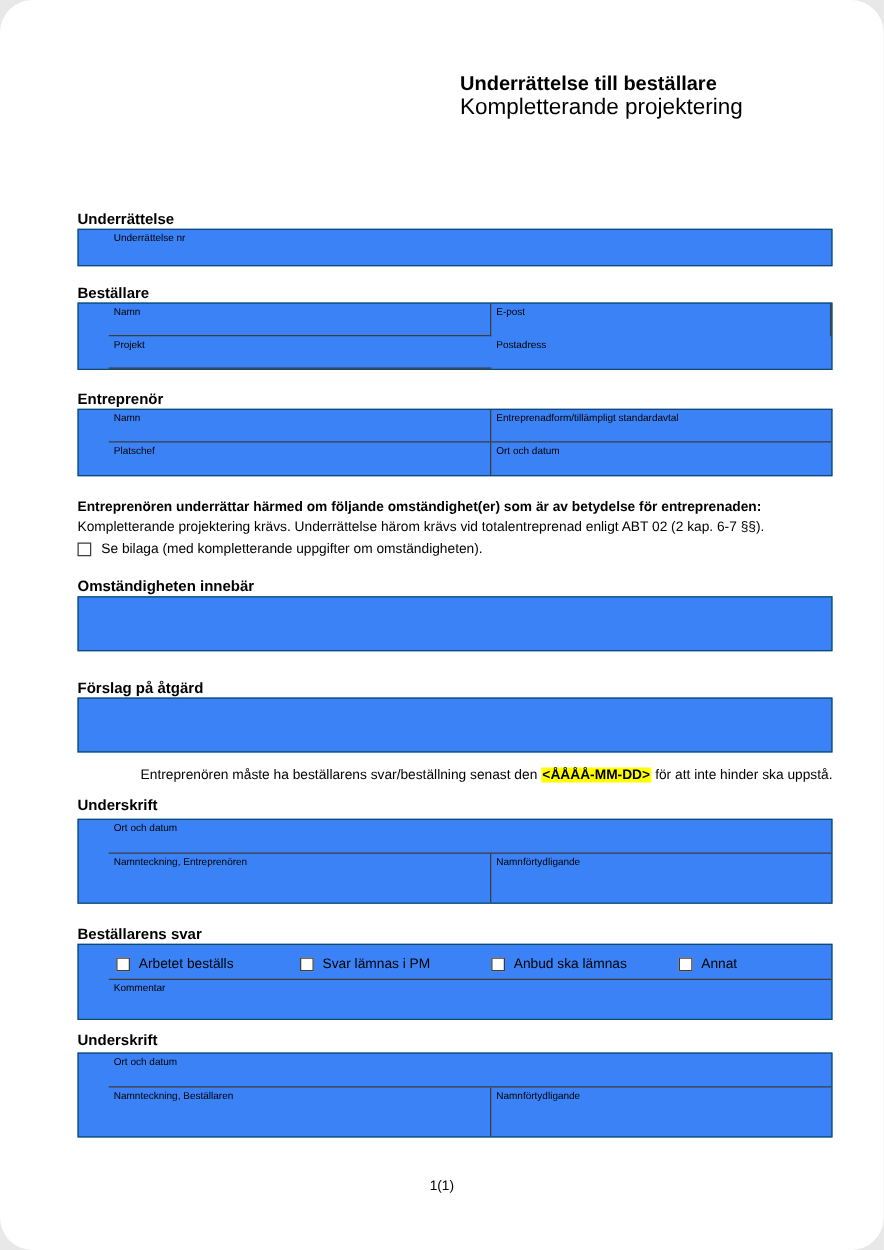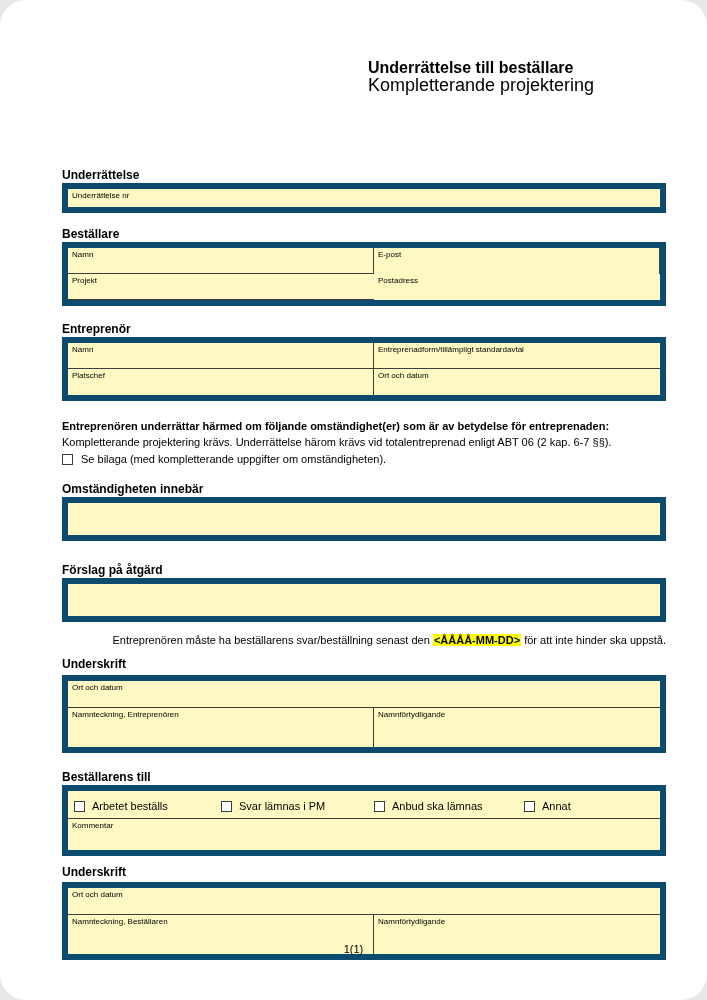--- a/index.html
+++ b/index.html
@@ -19,21 +19,21 @@
   }
   
   .title-block { margin-top: 58px; margin-left: 306px; }
   .doc-title { font-size: 16px; font-weight: bold; line-height: 19px; }
   .doc-subtitle { font-size: 18px; line-height: 16px; }
 
   
   .sec-heading { font-size: 12px; font-weight: bold; line-height: 14px; }
 
   
-  .fbox, .fgrid, .fblock { border: 6px solid #0c4a6e; background: #fef9c3; }
+  .fbox, .fgrid, .fblock { border: 1px solid #0c4a6e; background: #3b82f6; padding-left: 24px; }
   .cell-label { font-size: 8px; line-height: 10px; color: #000; padding: 2px 4px 0 4px; display: block; }
   .fbox { height: 30px; }
   .fgrid { display: grid; grid-template-columns: 306px 1fr; }
   .fgrid .cell { height: 26px; }
   .fgrid .cell.col-l { border-right: 1px solid #3d3d3d; }
   .fgrid .cell.row-t { border-bottom: 1px solid #3d3d3d; }
 
   
   .para { font-size: 11px; line-height: 16px; }
   .para .bold { font-weight: bold; }
@@ -114,21 +114,21 @@
       <div class="cell col-l">
         <span class="cell-label">Platschef</span>
       </div>
       <div class="cell">
         <span class="cell-label">Ort och datum</span>
       </div>
     </div>
 
     <div class="para" style="margin-top:17px;">
       <div class="bold">Entreprenören underrättar härmed om följande omständighet(er) som är av betydelse för entreprenaden:</div>
-      <div>Kompletterande projektering krävs. Underrättelse härom krävs vid totalentreprenad enligt ABT 06 (2 kap. 6-7 §§).</div>
+      <div>Kompletterande projektering krävs. Underrättelse härom krävs vid totalentreprenad enligt ABT 02 (2 kap. 6-7 §§).</div>
       <div class="chk-line">
         <span class="checkbox"></span>
         <span class="chk-label">Se bilaga (med kompletterande uppgifter om omständigheten).</span>
       </div>
     </div>
 
     <div class="sec-heading" style="margin-top:15px;">Omständigheten innebär</div>
     <div class="fbox bigbox" style="margin-top:1px;"></div>
 
     <div class="sec-heading" style="margin-top:22px;">Förslag på åtgärd</div>
@@ -148,21 +148,21 @@
       <div class="sig-row2">
         <div class="cell col-l">
           <span class="cell-label">Namnteckning, Entreprenören</span>
         </div>
         <div class="cell">
           <span class="cell-label">Namnförtydligande</span>
         </div>
       </div>
     </div>
 
-    <div class="sec-heading" style="margin-top:17px;">Beställarens till</div>
+    <div class="sec-heading" style="margin-top:17px;">Beställarens svar</div>
     <div class="fblock" style="margin-top:1px;">
       <div class="resp-options">
         <span class="opt opt-0">
           <span class="checkbox"></span>
           <span class="chk-label">Arbetet beställs</span>
         </span>
         <span class="opt opt-1">
           <span class="checkbox"></span>
           <span class="chk-label">Svar lämnas i PM</span>
         </span>

